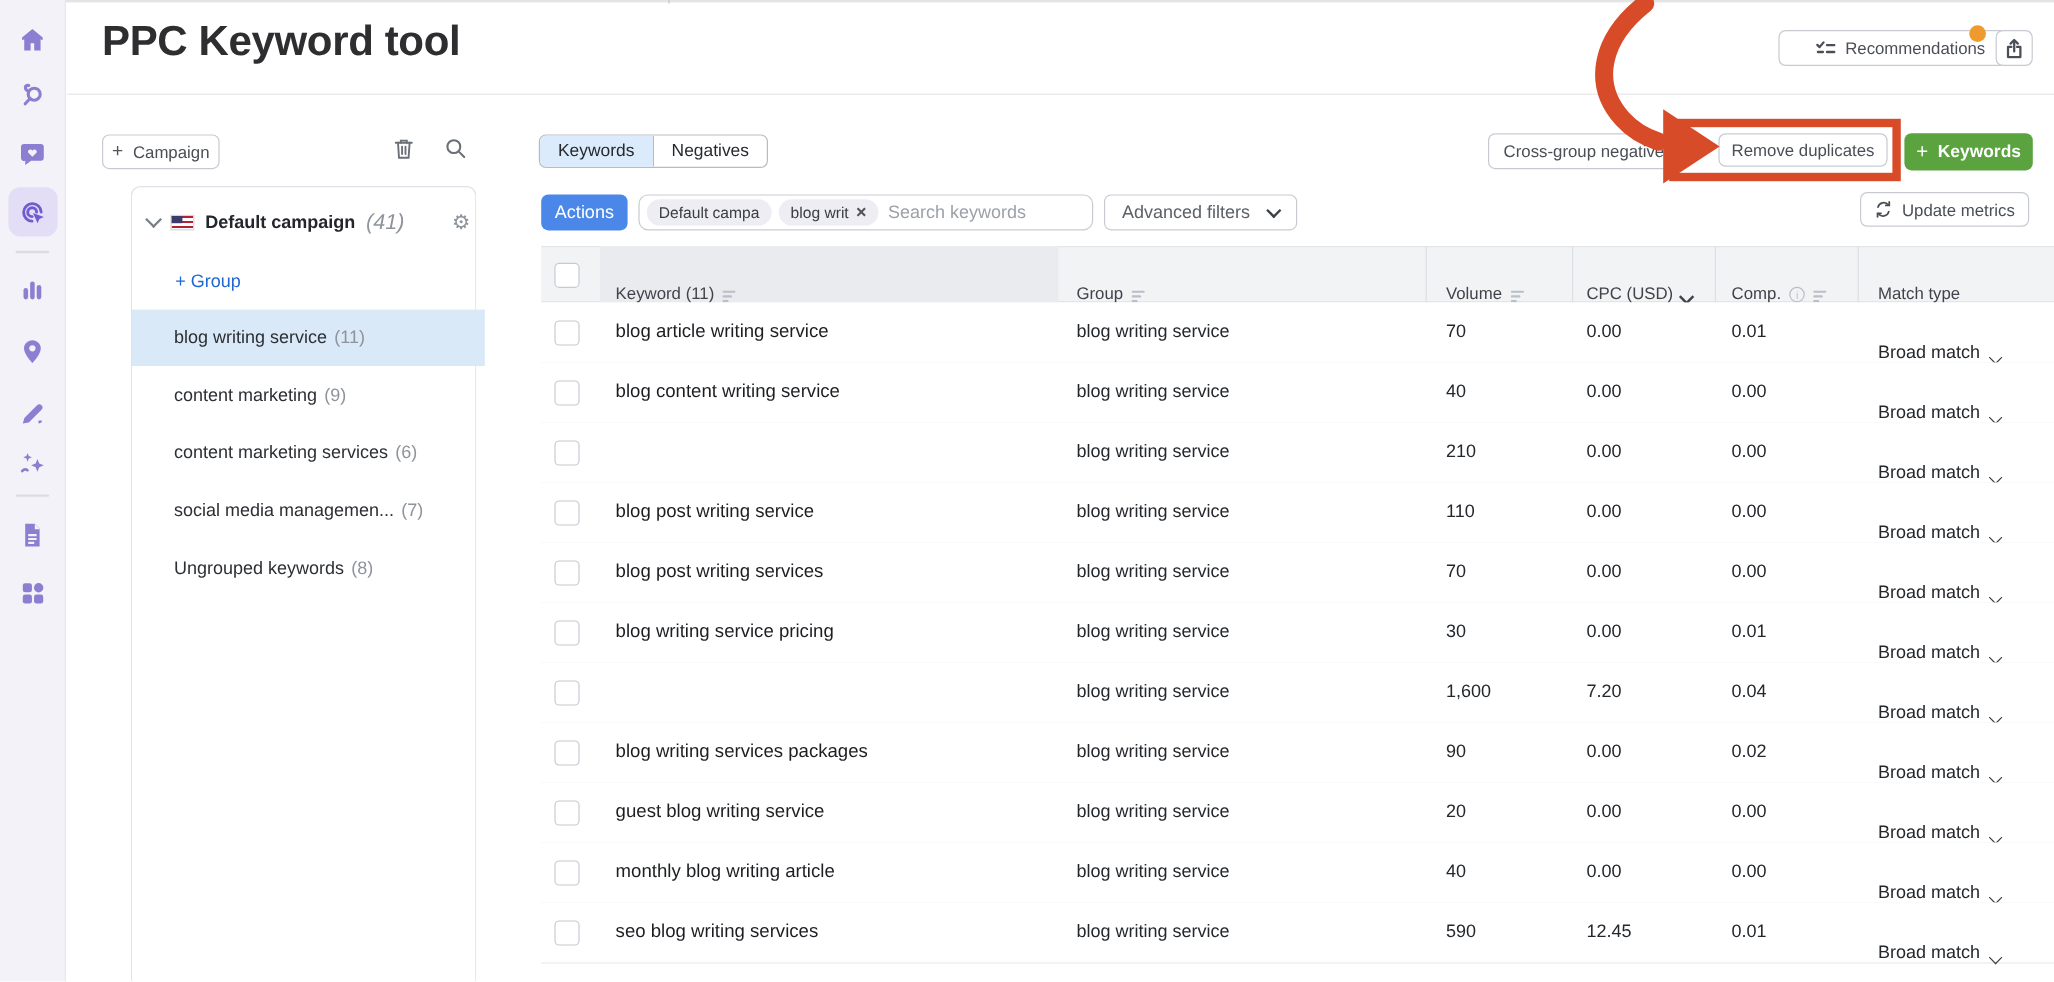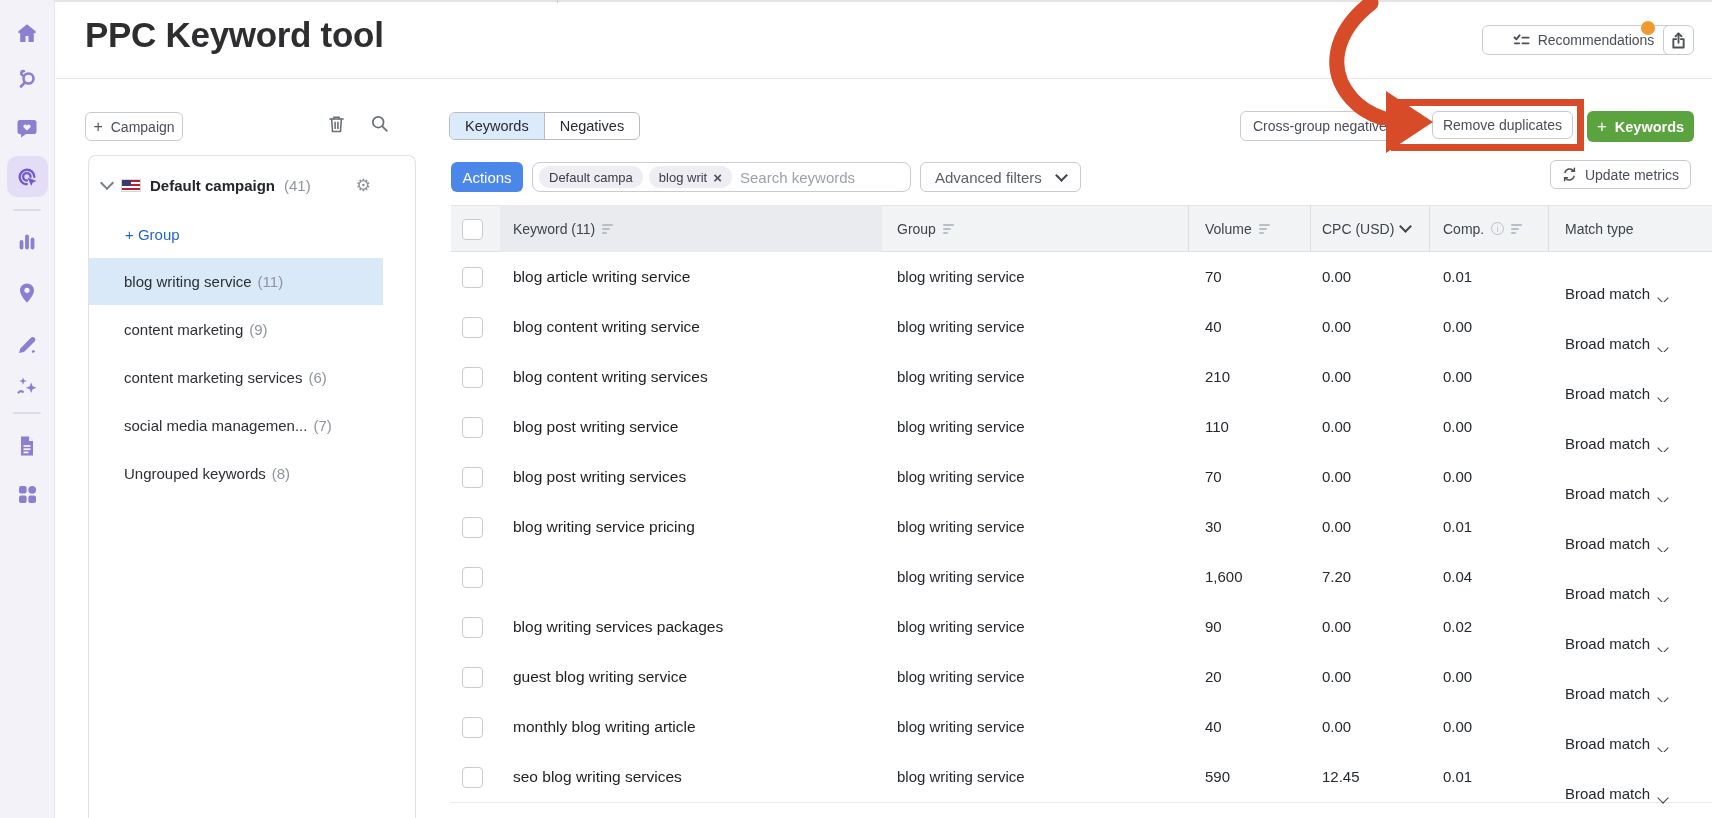--- a/index.html
+++ b/index.html
@@ -58,44 +58,44 @@
   .reco-btn{left:1482px;top:25px;width:203px;height:30px;}
   .export-btn{left:1663px;top:25px;width:31px;height:30px;border:1px solid #c7cbd1;border-radius:6px;
               background:#fff;display:flex;align-items:center;justify-content:center;cursor:pointer;}
 
   
   .chev{display:inline-block;width:7px;height:7px;border-right:2px solid currentColor;
         border-bottom:2px solid currentColor;transform:rotate(45deg);margin-top:-4px;}
   .chev-lite{border-width:1.6px;}
 
   
-  .panel{left:88px;top:155px;width:328px;height:663px;background:#fff;border:1px solid #e0e2e7;
+  .panel{left:109px;top:155px;width:288px;height:663px;background:#fff;border:1px solid #e0e2e7;
          border-bottom:none;border-radius:8px 8px 0 0;}
   .panel-header{position:absolute;left:0;top:12px;width:294px;height:34px;display:flex;align-items:center;
                 padding:0 12px 0 13px;box-sizing:border-box;gap:9px;}
   .camp-chev{width:8px;height:8px;border-left:2px solid #7a8088;border-bottom:2px solid #7a8088;
              transform:rotate(-45deg);margin-top:-4px;cursor:pointer;flex:none;}
   .flag{width:20px;height:13px;flex:none;position:relative;border:1px solid #d7d7d7;box-sizing:border-box;
         background:repeating-linear-gradient(180deg,#b22234 0 2px,#fff 2px 4px);}
   .flag::after{content:"";position:absolute;left:0;top:0;width:9px;height:6px;background:#3c3b6e;}
   .camp-name{font-size:15px;font-weight:bold;color:#23262b;white-space:nowrap;}
-  .camp-count{font-size:15px;color:#8f949c;}
+  .camp-count{font-size:18px;color:#8f949c;font-style:italic;}
   .gear{margin-left:auto;color:#8d939c;font-size:17px;cursor:pointer;line-height:1;}
   .add-group{position:absolute;left:36px;top:70px;font-size:15px;color:#2166d1;cursor:pointer;}
   .group-item{position:absolute;left:0;width:294px;height:47px;display:flex;align-items:center;
               padding-left:35px;box-sizing:border-box;font-size:15px;color:#2c2f34;cursor:pointer;gap:6px;}
   .group-item.selected{background:#d9e9f8;}
   .group-item .cnt{color:#8f949c;}
 
   
   .thead-bg{left:451px;top:205px;width:1261px;height:47px;background:#f2f3f5;border-top:1px solid #e3e5e8;
             border-bottom:1px solid #dfe2e5;}
   .thead-kw-bg{left:500px;top:205px;width:382px;height:47px;background:#e9ebee;}
   .col-line{top:205px;width:1px;height:47px;background:#dcdfe4;}
-  .th{position:absolute;top:205px;height:47px;display:flex;align-items:center;gap:7px;font-size:14px;
+  .th{position:absolute;top:205px;height:47px;display:flex;align-items:flex-end;gap:7px;font-size:14px;
       color:#3f444a;font-weight:500;cursor:pointer;}
   .checkbox{position:absolute;width:19px;height:19px;border:1.5px solid #c6cbd2;border-radius:4px;
             background:#fff;cursor:pointer;}
   .trow{position:absolute;left:451px;width:1261px;height:50px;border-bottom:1px solid #e9ebee;background:#fff;}
   .cell{position:absolute;top:0;height:50px;line-height:50px;font-size:15px;color:#24282d;white-space:nowrap;}
   .cell.kw{font-size:15.5px;color:#1c1e21;}
   .match-dd{position:absolute;left:1114px;top:0;height:50px;display:flex;align-items:flex-end;gap:9px;
             font-size:15px;color:#24282d;cursor:pointer;}
 
   
@@ -396,21 +396,20 @@
     <span class="cell" style="left:754px">40</span>
     <span class="cell" style="left:871px">0.00</span>
     <span class="cell" style="left:992px">0.00</span>
     <div class="match-dd">
       <span>Broad match</span>
       <span class="chev chev-lite" style="color:#3c4046;"></span>
     </div>
   </div>
     <div class="trow" style="top: 352px;">
     <span class="checkbox" style="left:11px;top:15px;"></span>
-    <span class="cell kw" style="left:62px">blog content writing services</span>
     <span class="cell" style="left:446px">blog writing service</span>
     <span class="cell" style="left:754px">210</span>
     <span class="cell" style="left:871px">0.00</span>
     <span class="cell" style="left:992px">0.00</span>
     <div class="match-dd">
       <span>Broad match</span>
       <span class="chev chev-lite" style="color:#3c4046;"></span>
     </div>
   </div>
     <div class="trow" style="top: 402px;">

